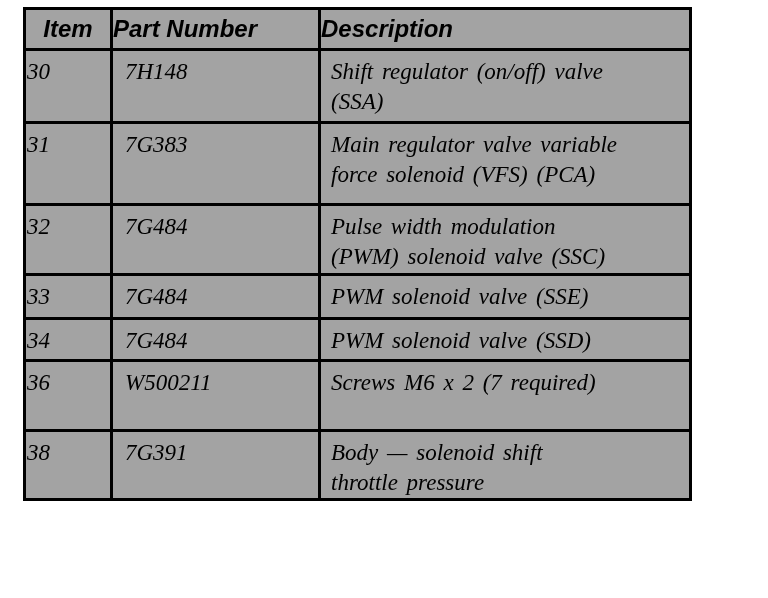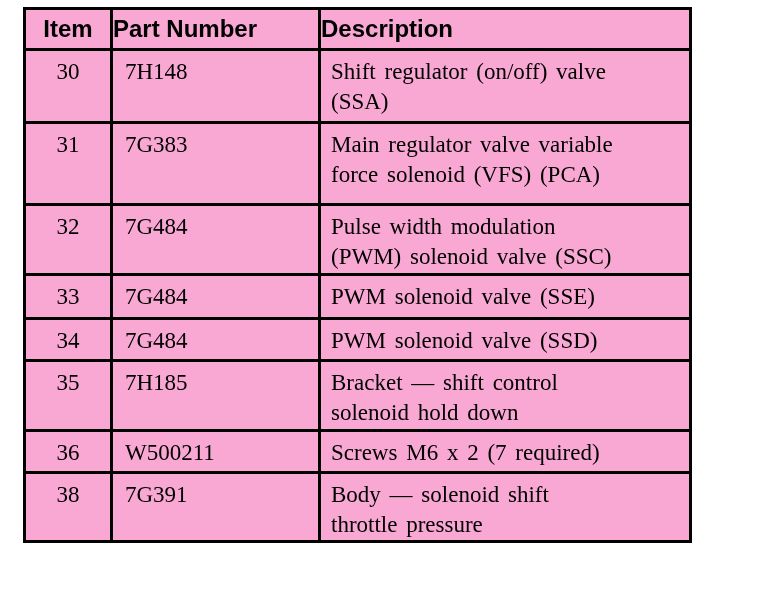--- a/index.html
+++ b/index.html
@@ -14,21 +14,22 @@
     background: #ffffff;
     overflow: hidden;
   }
   table.parts {
     position: absolute;
     left: 23px;
     top: 7px;
     width: 666px;
     border-collapse: collapse;
     table-layout: fixed;
-    background: #f9a8d4;
+    background: #a3a3a3;
+    font-style: italic;
   }
   table.parts col.c-item { width: 87px; }
   table.parts col.c-part { width: 208px; }
   table.parts col.c-desc { width: 371px; }
 
   table.parts th,
   table.parts td {
     border: 3px solid #000000;
     color: #000000;
     overflow: hidden;
@@ -49,21 +50,21 @@
 
   
   table.parts td {
     font-family: "Liberation Serif", serif;
     font-size: 23px;
     line-height: 30px;
     vertical-align: top;
     word-spacing: 3px;
   }
   td.item-cell {
-    text-align: center;
+    text-align: left;
     padding-top: 6px;
   }
   td.part-cell {
     padding: 6px 4px 0 12px;
   }
   td.desc-cell {
     padding: 6px 6px 0 10px;
     white-space: pre-line;
   }
 
@@ -122,26 +123,20 @@
     <td class="part-cell">7G484</td>
     <td class="desc-cell">PWM solenoid valve (SSE)</td>
   </tr>
 
   <tr>
     <td class="item-cell">34</td>
     <td class="part-cell">7G484</td>
     <td class="desc-cell">PWM solenoid valve (SSD)</td>
   </tr>
 
-  <tr>
-    <td class="item-cell">35</td>
-    <td class="part-cell">7H185</td>
-    <td class="desc-cell">Bracket — shift control
-solenoid hold down</td>
-  </tr>
 
   <tr>
     <td class="item-cell">36</td>
     <td class="part-cell">W500211</td>
     <td class="desc-cell">Screws M6 x 2 (7 required)</td>
   </tr>
 
 
   <tr>
     <td class="item-cell">38</td>

